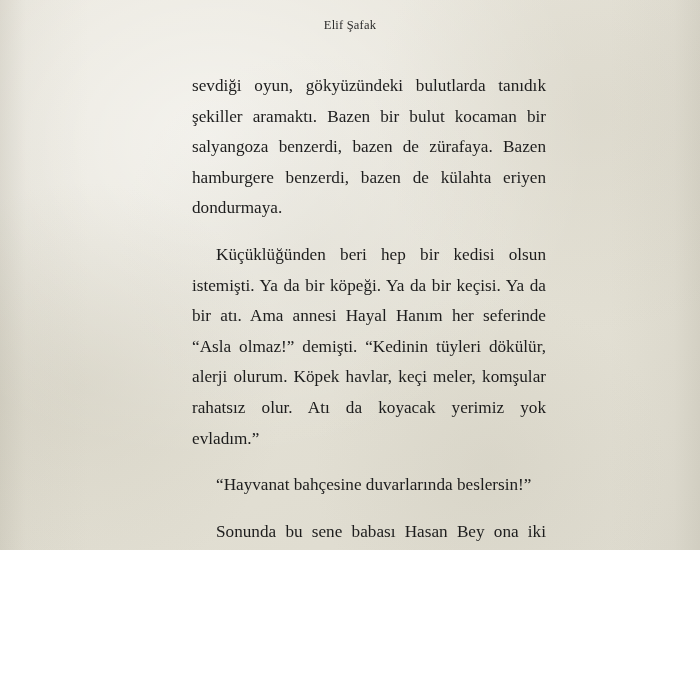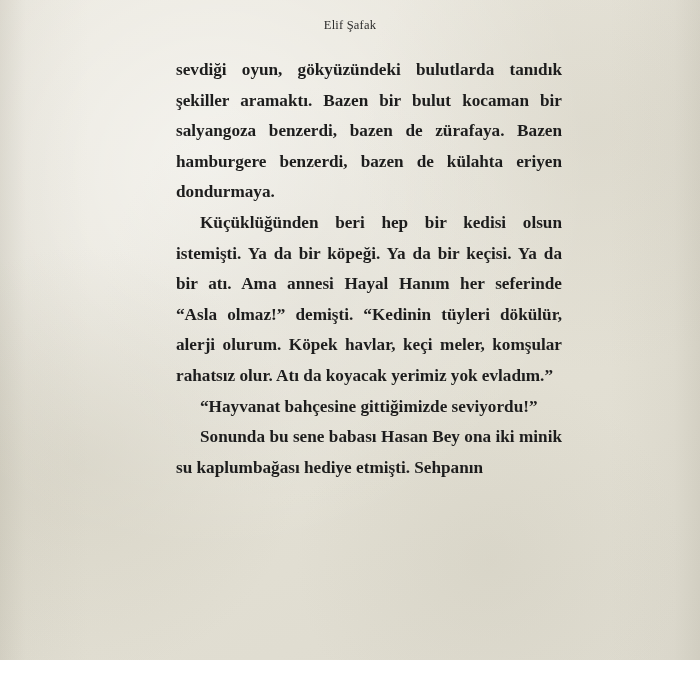--- a/index.html
+++ b/index.html
@@ -8,21 +8,21 @@
   }
   body {
     width: 700px;
     height: 700px;
     background: #ffffff;
     font-family: "Liberation Serif", serif;
   }
   .page {
     position: relative;
     width: 700px;
-    height: 660px;
+    height: 550px;
     background:
       radial-gradient(ellipse at 30% 25%, rgba(255,255,255,0.55) 0%, rgba(255,255,255,0) 55%),
       linear-gradient(160deg, #e9e6dc 0%, #e5e2d7 35%, #e2dfd3 65%, #dedbcf 100%);
     box-sizing: border-box;
     overflow: hidden;
   }
   
   .page::before {
     content: "";
     position: absolute;
@@ -70,38 +70,37 @@
     left: 176px;
     width: 386px;
     font-size: 17.2px;
     line-height: 30.6px;
     color: #1d1d1d;
     text-align: justify;
     text-justify: inter-word;
     font-family: "Liberation Serif", serif;
   }
   .body-text p {
-    margin: 0;
+    margin: 16px;
     text-indent: 24px;
     hyphens: manual;
-    font-weight: bold;
   }
   .body-text p.no-indent {
     text-indent: 0;
   }
 </style>
 </head>
 <body>
 
 <div class="page">
   <div class="content">
 
     <div class="running-head">Elif Şafak</div>
 
     <div class="body-text">
       <p class="no-indent">sevdiği oyun, gökyüzündeki bulutlarda tanıdık şekiller aramaktı. Bazen bir bulut kocaman bir salyangoza benzerdi, bazen de zürafaya. Bazen hamburgere benzerdi, bazen de külahta eriyen dondurmaya.</p>
       <p>Küçüklüğünden beri hep bir kedisi olsun istemişti. Ya da bir köpeği. Ya da bir keçisi. Ya da bir atı. Ama annesi Hayal Hanım her seferinde “Asla olmaz!” demişti. “Kedinin tüyleri dökülür, alerji olurum. Köpek havlar, keçi meler, komşular rahatsız olur. Atı da koyacak yerimiz yok evladım.”</p>
-      <p>“Hayvanat bahçesine gittiğimizde seviyordu!”</p>
+      <p>“Hayvanat bahçesine duvarlarında beslersin!”</p>
       <p>Sonunda bu sene babası Hasan Bey ona iki minik su kaplumbağası hediye etmişti. Sehpanın</p>
     </div>
 
   </div>
 </div>
 
 </body></html>

